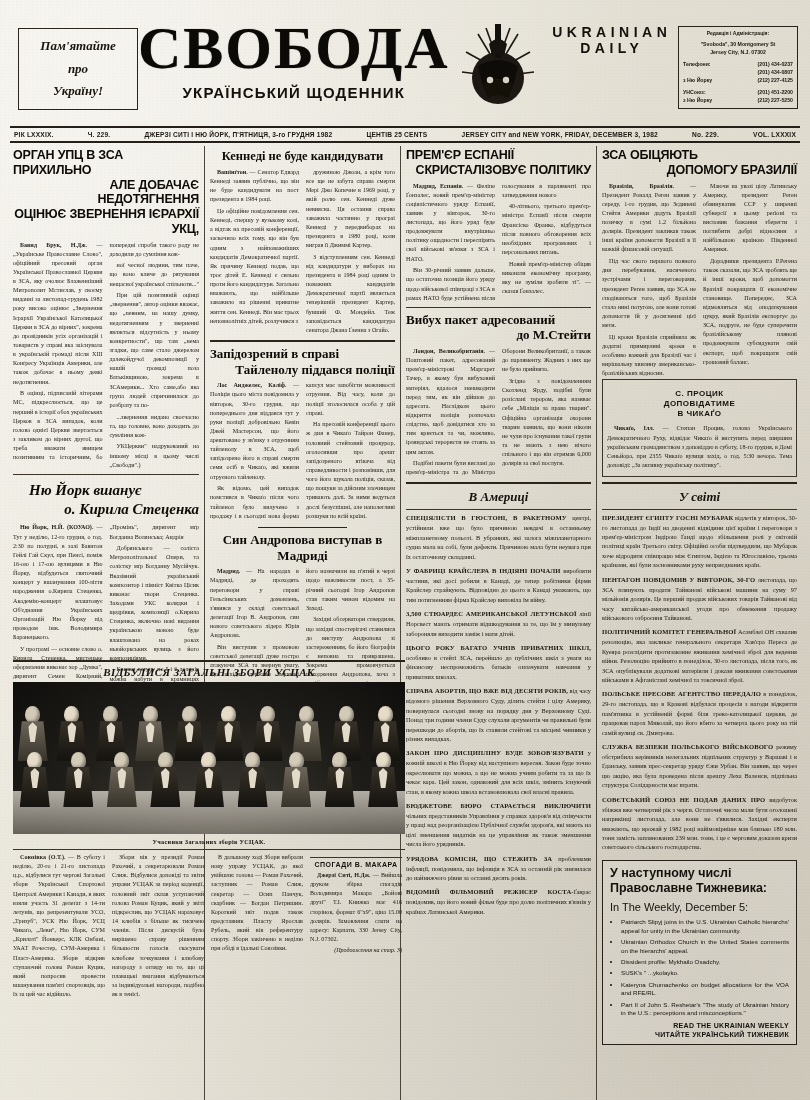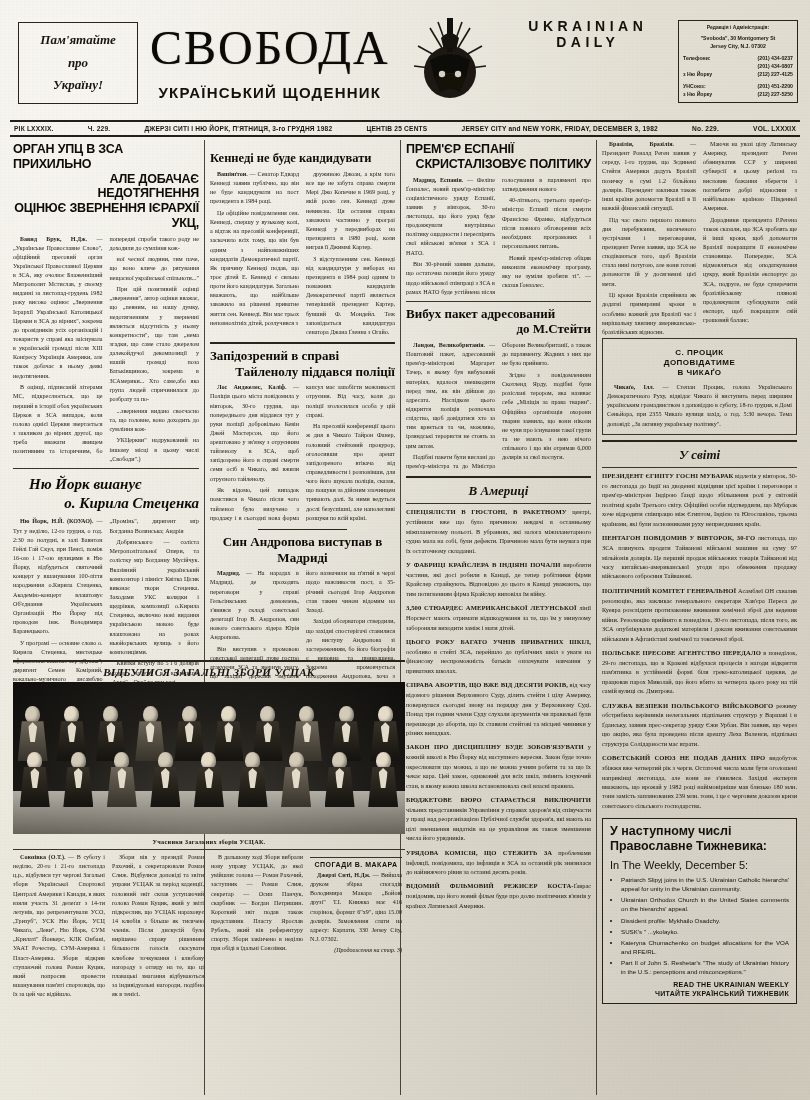--- a/index.html
+++ b/index.html
@@ -9,43 +9,43 @@
     -webkit-font-smoothing:none;
   }
   .page{
     position:relative;width:810px;height:1100px;
     background:#e9e6dc;
     background-image:
       radial-gradient(ellipse at 12% 6%, rgba(255,255,255,.55), rgba(255,255,255,0) 55%),
       radial-gradient(ellipse at 88% 92%, rgba(120,110,95,.18), rgba(0,0,0,0) 60%),
       linear-gradient(100deg, #efece2 0%, #e7e3d8 35%, #e2ded2 70%, #ded9cc 100%);
     box-sizing:border-box;
-    padding:0 8px;
+    padding:6px 8px;
     color:#15120e;
   }
   .noise{
     position:absolute;inset:0;pointer-events:none;opacity:.2;
     background-image:
       repeating-linear-gradient(0deg, rgba(90,80,65,.06) 0 1px, rgba(255,255,255,0) 1px 3px),
       repeating-linear-gradient(90deg, rgba(90,80,65,.05) 0 1px, rgba(255,255,255,0) 1px 4px);
   }
 
   
   .masthead{position:relative;padding-top:12px;display:flex;align-items:flex-start;height:108px;}
   .remember-box{
     width:118px;height:80px;border:1px solid #2a251c;margin-top:10px;margin-left:10px;
     display:flex;flex-direction:column;justify-content:center;align-items:center;
     font-family:"Liberation Serif",serif;font-style:italic;font-weight:bold;
     font-size:13px;line-height:1.75;color:#1a160f;
   }
   .flag-wrap{flex:1;position:relative;display:flex;justify-content:center;align-items:flex-start;}
   .flag-left,.flag-right{text-align:center;}
   .flag-title{
-    font-family:"Liberation Serif",serif;font-weight:normal;
-    font-size:48px;letter-spacing:2px;line-height:1;margin:12px;color:#0c0a07;
+    font-family:"Liberation Serif",serif;font-weight:bold;
+    font-size:60px;letter-spacing:2px;line-height:1;margin:0;color:#0c0a07;
     text-shadow:0 0 1px rgba(0,0,0,.5);
   }
   .flag-title.lat{letter-spacing:3px;}
   .flag-sub{
     font-family:"Liberation Sans",sans-serif;font-weight:bold;font-size:15px;
     letter-spacing:1.2px;margin-top:6px;color:#14110c;
   }
   .flag-sub.lat{letter-spacing:4.5px;font-size:14px;}
   .emblem{
     width:84px;height:86px;margin:4px 6px 0 6px;position:relative;flex:0 0 auto;
@@ -83,21 +83,21 @@
     font-size:12.5px;line-height:1.18;margin:2px 0 4px 0;letter-spacing:-.2px;color:#0e0b07;
   }
   h1.hl .l2{display:block;text-align:right;}
   h2.hl-serif{
     font-family:"Liberation Serif",serif;font-weight:bold;
     font-size:13px;line-height:1.2;margin:4px 0 4px 0;color:#0e0b07;
   }
   h2.hl-serif .l2{display:block;text-align:right;}
   h2.hl-center{
     font-family:"Liberation Serif",serif;font-weight:bold;
-    font-size:12.5px;line-height:1.2;margin:11px 0 4px 0;text-align:left;color:#0e0b07;
+    font-size:12.5px;line-height:1.2;margin:3px 0 4px 0;text-align:center;color:#0e0b07;
   }
   h3.hl-ital{
     font-family:"Liberation Serif",serif;font-style:italic;font-weight:bold;
     font-size:15px;line-height:1.25;margin:6px 0 5px 16px;color:#0e0b07;
   }
   h3.hl-ital .l2{display:block;text-align:right;}
   .sec-head{
     font-family:"Liberation Sans",sans-serif;font-weight:bold;font-size:12px;
     text-align:center;margin:6px 0 5px 0;letter-spacing:.5px;
   }
@@ -366,20 +366,24 @@
         <p class="ditem"><b>ЦЬОГО РОКУ БАГАТО УЧНІВ ПРИВАТНИХ ШКІЛ,</b> особливо в стейті ЗСА, перейшло до публічних шкіл з уваги на фінансову неспроможність батьків оплачувати навчання у приватних школах.</p>
         <p class="ditem"><b>СПРАВА АБОРТІВ, ЩО ВЖЕ ВІД ДЕСЯТИ РОКІВ,</b> від часу відомого рішення Верховного Суду, ділить стейти і цілу Америку, повернулася сьогодні знову на порядку дня у Верховному Суді. Понад три години члени Суду слухали аргументів чи правильні були перешкоди до абортів, що їх ставили стейтові та місцеві чинники у різних випадках.</p>
         <p class="ditem"><b>ЗАКОН ПРО ДИСЦИПЛІНУ БУДЕ ЗОБОВ'ЯЗУВАТИ</b> у кожній школі в Ню Йорку від наступного вересня. Закон буде точно окреслювати що можна, а що не можна учням робити та за що їх чекає кара. Цей закон, однаковий для всіх шкіл, змінить існуючий стан, в якому кожна школа встановлювала свої власні правила.</p>
         <p class="ditem"><b>БЮДЖЕТОВЕ БЮРО СТАРАЄТЬСЯ ВИКЛЮЧИТИ</b> чільних представників Управління у справах здоров'я від співучасти у праці над реорганізацією Публічної служби здоров'я, які мають на цілі зменшення видатків на це управління як також зменшення числа його урядників.</p>
         <p class="ditem"><b>УРЯДОВА КОМІСІЯ, ЩО СТЕЖИТЬ ЗА</b> проблемами інфляції, повідомила, що інфляція в ЗСА за останній рік знизилася до найнижчого рівня за останні десять років.</p>
         <p class="ditem"><b>ВІДОМИЙ ФІЛЬМОВИЙ РЕЖИСЕР КОСТА-</b>Ґаврас повідомив, що його новий фільм буде про долю політичних в'язнів у країнах Латинської Америки.</p>
       </div>
     </div>
 
     <div class="col c4">
+      <h1 class="hl">
+        <span>ЗСА ОБІЦЯЮТЬ</span>
+        <span class="l2">ДОПОМОГУ БРАЗИЛІЇ</span>
+      </h1>
       <div class="twocol">
         <p class="bt"><b>Бразілія, Бразілія.</b> — Президент Роналд Реген заявив у середу, 1-го грудня, що Зєдинені Стейти Америки дадуть Бразілії позичку в сумі 1.2 більйона долярів. Президент закликав також інші країни допомогти Бразілії в її важкій фінансовій ситуації.</p>
         <p class="bt">Під час свого першого повного дня перебування, насиченого зустрічами і переговорами, президент Реген заявив, що ЗСА не сподіваються того, щоб Бразілія стала нині потугою, але вони готові допомогти їй у досягненні цієї мети.</p>
         <p class="bt">Ці кроки Бразілія сприйняла як додатні примирливі кроки в особливо важкий для Бразілії час і вирішальну хвилину американсько-бразілійських відносин.</p>
         <p class="bt">Маючи на увазі цілу Латинську Америку, президент Реген обвинуватив ССР у ширенні субверсії в цьому реґіоні та висловив бажання зберегти і поглибити добрі відносини з найбільшою країною Південної Америки.</p>
         <p class="bt">Дорадники президента Р.Регена також сказали, що ЗСА зроблять ще й інші кроки, щоб допомогти Бразілії покращати її економічне становище. Попереднє, ЗСА відмовляться від оподаткування цукру, який Бразілія експортує до ЗСА, подруге, не буде суперечити бразілійському плянові продовжувати субсидувати свій експорт, щоб покращати свій грошовий баланс.</p>
       </div>
 
       <div class="boxed-col">
         <div class="sec-head" style="font-size:8px;line-height:1.25">

